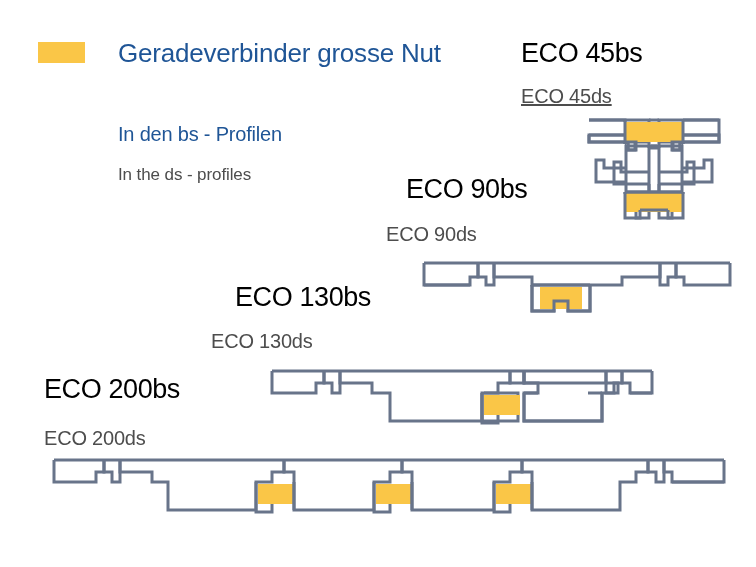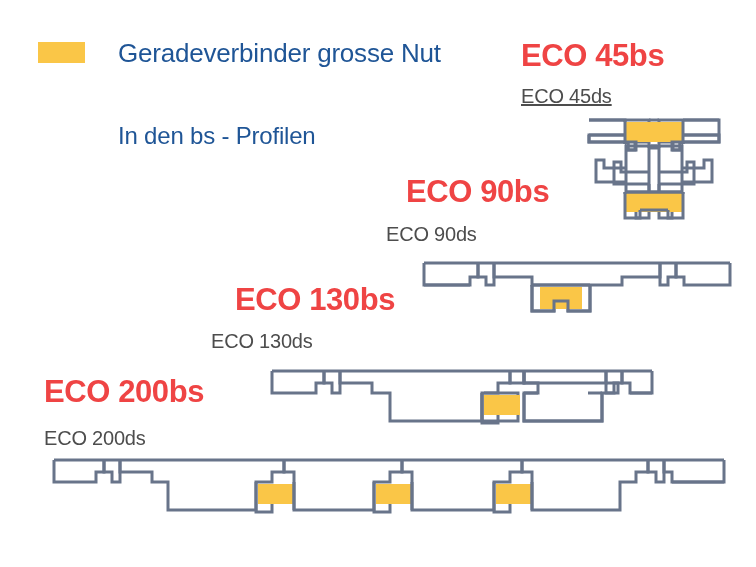--- a/index.html
+++ b/index.html
@@ -44,35 +44,35 @@
     font-weight: 400;
     letter-spacing: -0.2px;
   }
   .t-gray-md {
     color: #4D4D4D;
     font-size: 18px;
     font-weight: 400;
     letter-spacing: -0.1px;
   }
   .t-blue-bold {
-    color: #ef4444;
-    font-size: 31px;
-    font-weight: bold;
+    color: #000000;
+    font-size: 27px;
+    font-weight: normal;
     letter-spacing: -0.4px;
   }
   .t-gray-sub {
     color: #4D4D4D;
     font-size: 20px;
     font-weight: 400;
     letter-spacing: -0.2px;
   }
 
   .legend-title  { left: 118px; top: 40px; }
   .legend-sub    { left: 118px; top: 86px; }
-  .legend-title2 { left: 118px; top: 124px; font-size: 24px; }
+  .legend-title2 { left: 118px; top: 124px; font-size: 20px; }
   .legend-sub2   { left: 118px; top: 166px; font-size: 17px; }
 
   .lbl-45-t   { left: 521px; top: 40px;  }
   .lbl-45-s   { left: 521px; top: 86px; text-decoration: underline;  }
   .lbl-90-t   { left: 386px; top: 176px; margin-left: 20px; }
   .lbl-90-s   { left: 386px; top: 224px; }
   .lbl-130-t  { left: 227px; top: 284px; margin-left: 8px; }
   .lbl-130-s  { left: 211px; top: 331px; }
   .lbl-200-t  { left: 44px;  top: 376px; text-align: right; }
   .lbl-200-s  { left: 44px;  top: 428px; }
@@ -104,20 +104,21 @@
 
 <div class="stage">
 
   <div class="legend-swatch"></div>
 
   <div class="txt t-blue-lg legend-title">Geradeverbinder grosse Nut</div>
 
 
   <div class="txt t-blue-lg legend-title2">In den bs - Profilen</div>
 
+  <div class="txt t-gray-md legend-sub2">In the ds - profiles</div>
 
   <div class="txt t-blue-bold lbl-45-t">ECO 45bs</div>
   <div class="txt t-gray-sub lbl-45-s">ECO 45ds</div>
 
   <svg class="profile p45" width="148" height="114" viewBox="0 0 148 114">
 
     <path class="ext-outline" d="M 9 8 L 69 8 L 69 23 L 9 23 L 9 30 L 48 30 L 48 38 L 55 38 L 55 30 L 69 30 L 69 96"></path>
 
     <path class="ext-outline" d="M 139 8 L 79 8 L 79 23 L 139 23 L 139 30 L 100 30 L 100 38 L 93 38 L 93 30 L 79 30 L 79 96"></path>
 

